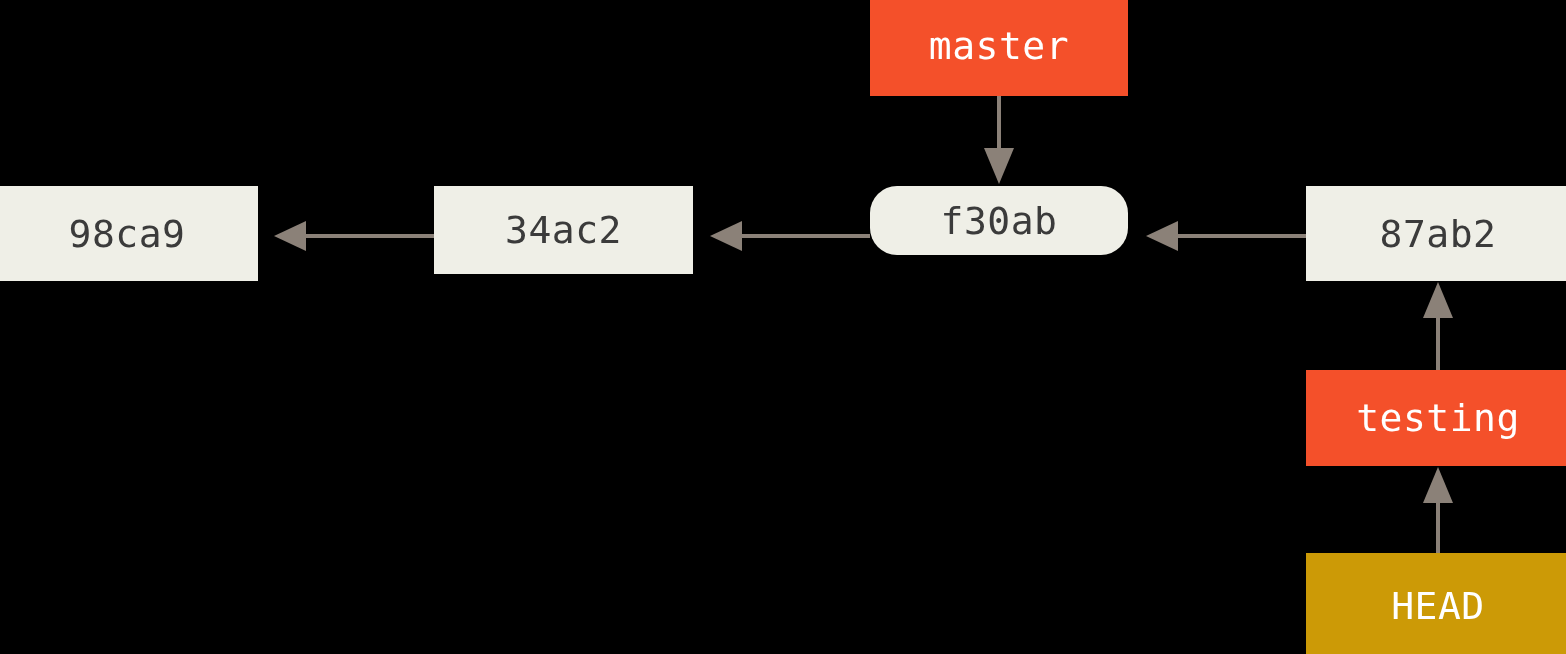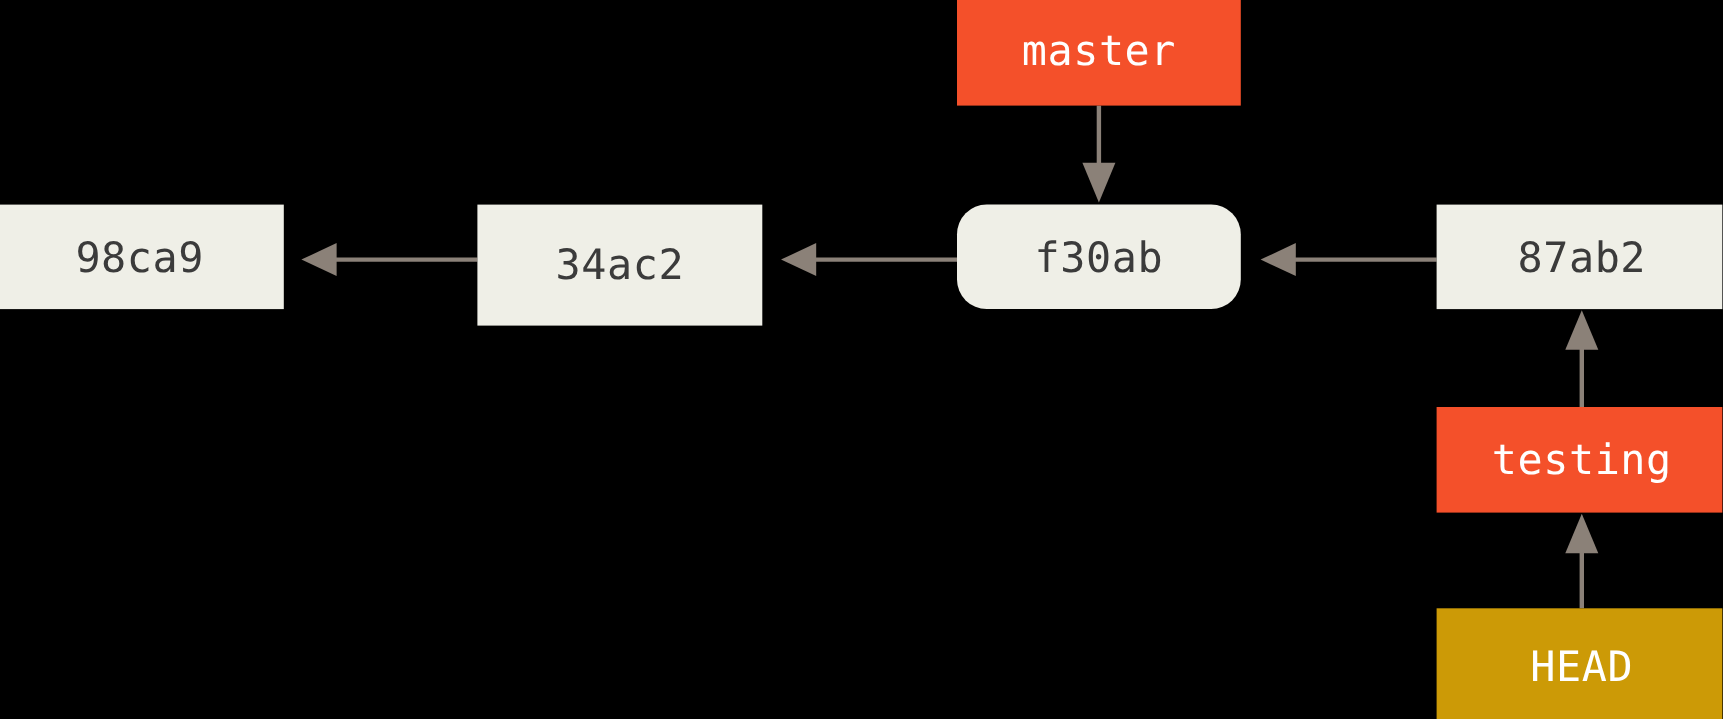--- a/index.html
+++ b/index.html
@@ -41,22 +41,22 @@
   }
   .node.head {
     background: #CC9A06;
     color: #FFFFFF;
     font-size: 38px;
     letter-spacing: 0.5px;
   }
 
   
   #node-98ca9  { left: -4px;   top: 186px; width: 262px; height: 95px; }
-  #node-34ac2  { left: 434px;  top: 186px; width: 259px; height: 110px; }
-  #node-f30ab  { left: 870px;  top: 186px; width: 258px; height: 95px; border-radius: 27px; }
+  #node-34ac2  { left: 434px;  top: 186px; width: 259px; height: 88px; }
+  #node-f30ab  { left: 870px;  top: 186px; width: 258px; height: 69px; border-radius: 27px; }
   #node-87ab2  { left: 1306px; top: 186px; width: 264px; height: 95px; }
   #node-master { left: 870px;  top: -4px;  width: 258px; height: 100px; }
   #node-testing{ left: 1306px; top: 370px; width: 264px; height: 96px; }
   #node-head   { left: 1306px; top: 553px; width: 264px; height: 105px; }
 
   
   .edge {
     position: absolute;
   }
   .edge svg { display: block; overflow: visible; }

